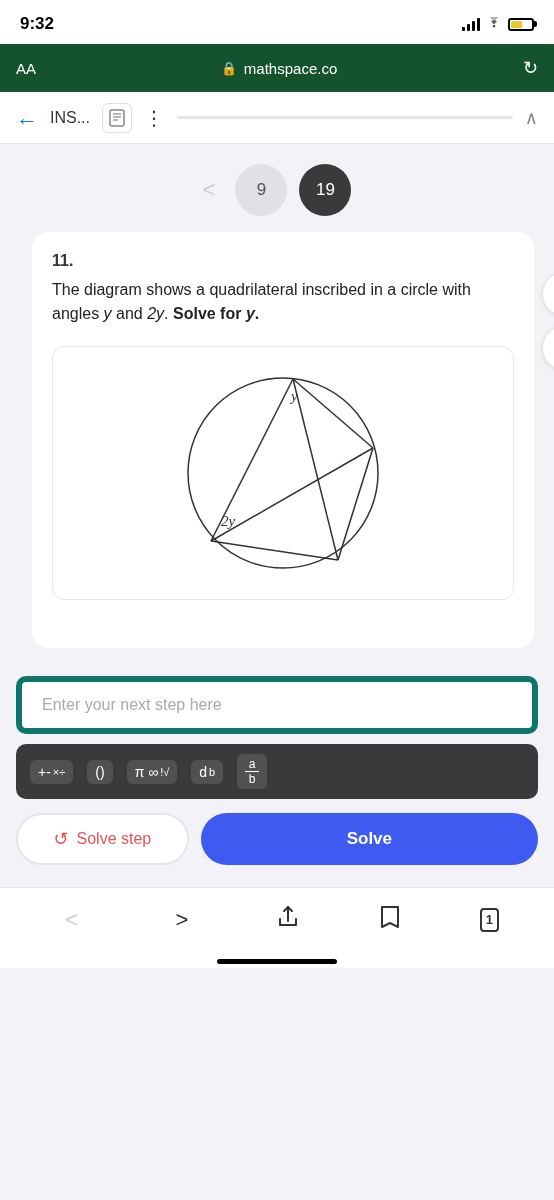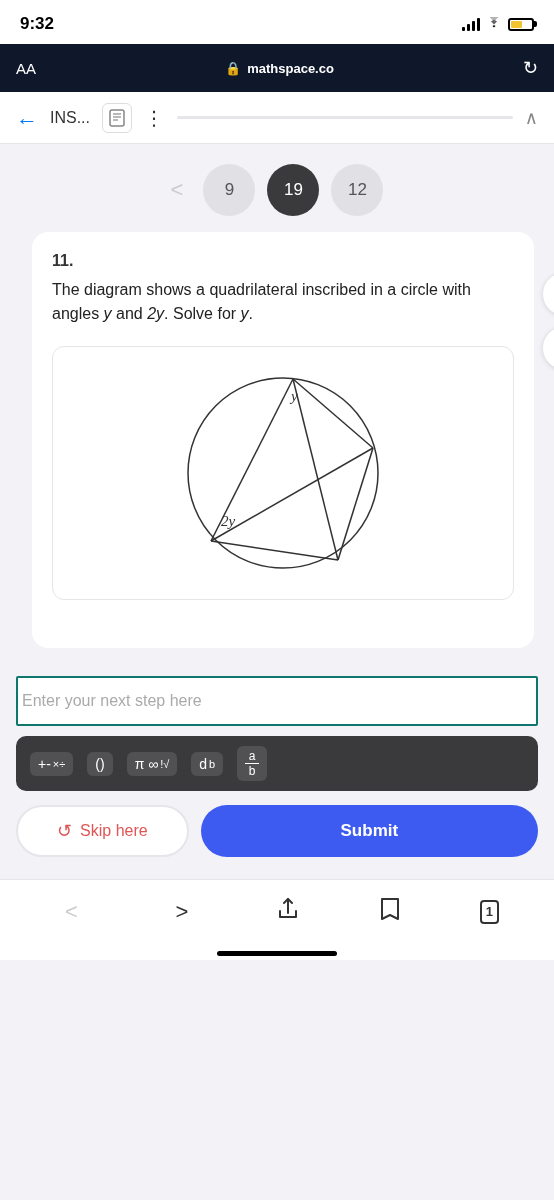--- a/index.html
+++ b/index.html
@@ -62,21 +62,21 @@
     }
     .battery-fill {
       width: 55%;
       height: 100%;
       background: #f0c530;
       border-radius: 1px;
     }
 
     
     .address-bar {
-      background: #0f172a;
+      background: #14532d;
       display: flex;
       align-items: center;
       justify-content: center;
       padding: 8px 16px;
       height: 48px;
       gap: 8px;
     }
     .address-aa {
       color: #fff;
       font-size: 15px;
@@ -84,21 +84,21 @@
       margin-right: 8px;
     }
     .address-url-container {
       display: flex;
       align-items: center;
       gap: 6px;
       flex: 1;
       justify-content: center;
     }
     .lock-icon { color: #fff; font-size: 13px; }
-    .address-url { color: #fff; font-size: 13px; font-weight: 700; }
+    .address-url { color: #fff; font-size: 15px; font-weight: 400; }
     .reload-icon { color: #fff; font-size: 18px; margin-left: 8px; }
 
     
     .nav-bar {
       background: #fff;
       display: flex;
       align-items: center;
       padding: 10px 16px;
       height: 52px;
       border-bottom: 1px solid #e5e5ea;
@@ -167,21 +167,21 @@
       color: #333;
       margin-bottom: 8px;
     }
     .question-text {
       font-size: 16px;
       color: #222;
       line-height: 1.5;
       margin-bottom: 20px;
     }
     .question-text em { font-style: italic; }
-    .question-text strong { font-weight: 400; }
+    .question-text strong { font-weight: 700; }
 
     
     .diagram-container {
       background: #fff;
       border-radius: 12px;
       border: 1px solid #e5e5ea;
       padding: 16px;
       display: flex;
       align-items: center;
       justify-content: center;
@@ -207,23 +207,23 @@
       box-shadow: 0 1px 4px rgba(0,0,0,0.1);
       position: relative;
     }
 
     
     .input-section {
       padding: 12px 16px 0 16px;
     }
     .answer-input {
       width: 100%;
-      border: 2px solid #0f766e;
-      border-radius: 2px;
-      padding: 14px 4px;
+      border: 6px solid #0f766e;
+      border-radius: 10px;
+      padding: 14px 20px;
       font-size: 16px;
       color: #999;
       background: #fff;
       outline: none;
     }
     .answer-input::placeholder { color: #aaa; }
 
     
     .math-toolbar {
       margin: 10px 16px 0 16px;
@@ -358,21 +358,20 @@
   </div>
   <span class="nav-dots">⋮</span>
   <div class="nav-line"></div>
   <span class="nav-chevron">∧</span>
 </div>
 
 <div class="question-nav">
   <span class="nav-left-arrow">&lt;</span>
   <button class="q-btn">9</button>
   <button class="q-btn active">19</button>
-  <button class="q-btn">12</button>
 </div>
 
 <div style="padding: 0 4px 0 16px; position: relative;">
   <div class="question-card">
 
     <div class="side-buttons">
       <div class="side-btn">
 
         <svg width="20" height="20" viewBox="0 0 24 24" fill="none">
           <circle cx="12" cy="8" r="4" stroke="#555" stroke-width="1.8"></circle>
@@ -441,23 +440,23 @@
       <span style="font-size:12px;line-height:1;">a</span>
       <span style="border-top:1px solid #fff;width:14px;"></span>
       <span style="font-size:12px;line-height:1;">b</span>
     </span>
   </button>
 </div>
 
 <div class="action-buttons">
   <button class="skip-btn">
     <span style="font-size:18px;">↺</span>
-    <span>Skip here</span>
-  </button>
-  <button class="submit-btn">Submit</button>
+    <span>Solve step</span>
+  </button>
+  <button class="submit-btn">Solve</button>
 </div>
 
 <div class="browser-bottom">
   <span class="browser-nav-btn disabled">&lt;</span>
   <span class="browser-nav-btn">&gt;</span>
   <span class="share-icon">
     <svg width="24" height="24" viewBox="0 0 24 24" fill="none">
       <path d="M12 2v14" stroke="#333" stroke-width="2" stroke-linecap="round"></path>
       <path d="M8 6l4-4 4 4" stroke="#333" stroke-width="2" stroke-linecap="round" stroke-linejoin="round"></path>
       <path d="M4 14v6h16v-6" stroke="#333" stroke-width="2" stroke-linecap="round" stroke-linejoin="round"></path>

